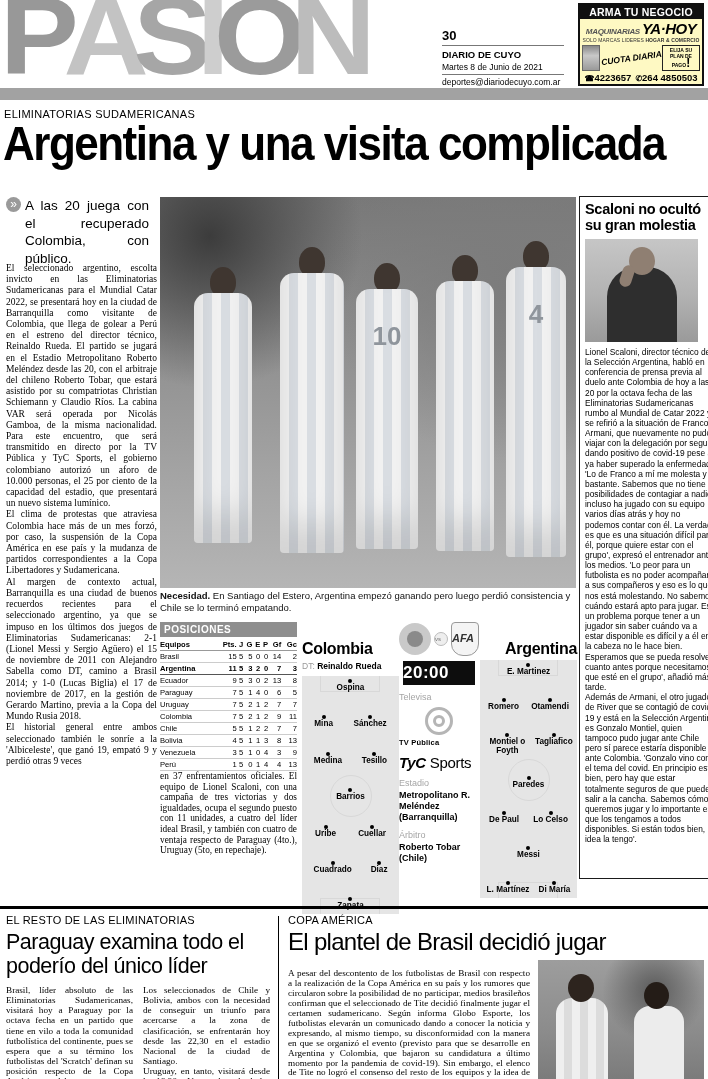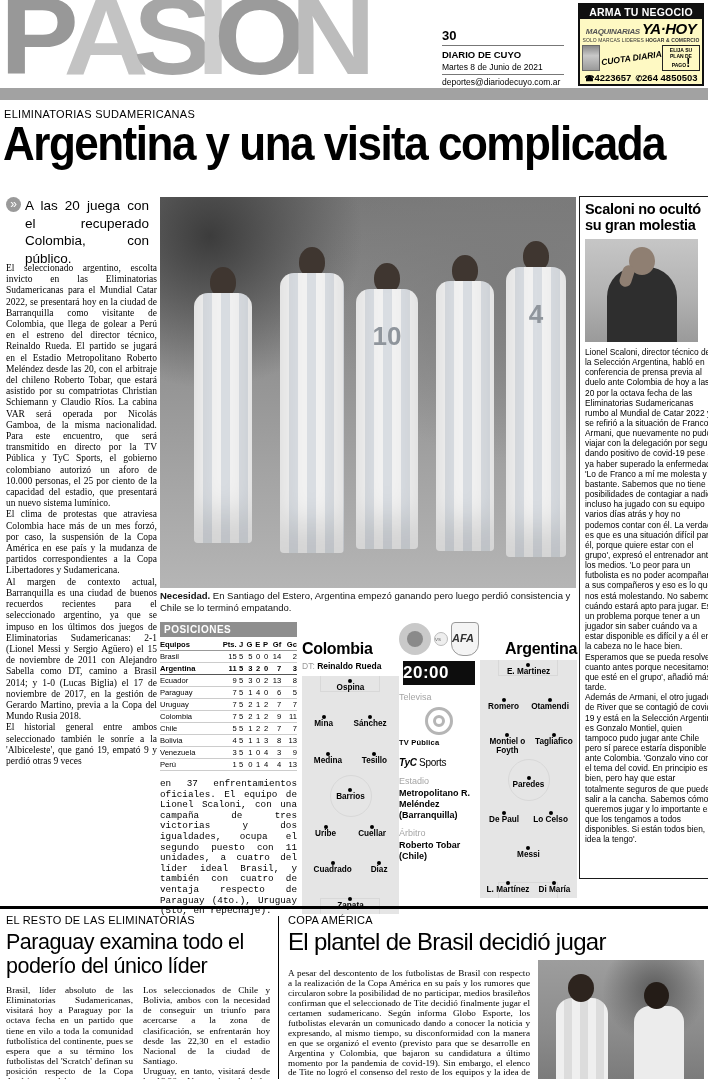--- a/index.html
+++ b/index.html
@@ -61,21 +61,21 @@
   .caption b{font-weight:700;}
   
   .standings{position:absolute;left:160px;top:622px;width:137px;}
   .stand-title{background:#8e8e8e;color:#fff;font-weight:700;font-size:10px;padding:2px 4px;letter-spacing:0.5px;}
   table.stand{width:100%;border-collapse:collapse;font-size:7.6px;margin-top:2px;}
   table.stand th{font-weight:700;text-align:right;padding:1px 0;border-bottom:1px solid #999;}
   table.stand th:first-child{text-align:left;}
   table.stand td{text-align:right;padding:1px 0;border-bottom:0.5px solid #ccc;}
   table.stand td:first-child{text-align:left;}
   table.stand tr.hl td{font-weight:700;border-top:1px solid #555;border-bottom:1px solid #555;}
-  .stand-note{margin-top:8px;font-family:Liberation Mono, monospace;font-size:9.3px;line-height:10.6px;text-align:justify;}
+  .stand-note{font-family:Liberation Serif, serif;font-size:9.3px;line-height:10.6px;text-align:justify;}
   
   .form-label{position:absolute;left:302px;top:620px;width:274px;color:#999;font-size:10px;
               border-bottom:1px dotted #aaa;padding-bottom:3px;}
   .team{position:absolute;width:97px;}
   .team-col{left:302px;top:640px;}
   .team-arg{left:480px;top:640px;text-align:right;}
   .team-name{font-weight:700;font-size:16px;letter-spacing:-0.3px;}
   .team-dt{font-size:8.5px;margin-top:3px;}
   .team-dt .dtl{color:#999;}
   .team-dt b{font-weight:700;}
@@ -101,21 +101,21 @@
   .badge-afa{width:26px;height:32px;border:1px solid #999;border-radius:4px 4px 12px 12px;background:#f4f4f4;
              font-style:italic;font-weight:700;font-size:11px;line-height:30px;color:#333;}
   .timebox{background:#0d0d0d;color:#fff;font-weight:700;font-size:17px;letter-spacing:0.5px;
            padding:2px 0;margin:5px 4px 0 4px;}
   .glabel{color:#a5a5a5;font-size:9px;margin-top:7px;}
   .tvp-logo{width:22px;height:22px;border-radius:50%;border:3px solid #b5b5b5;margin:5px auto 0 auto;position:relative;}
   .tvp-logo::after{content:'';position:absolute;left:5px;top:5px;width:12px;height:12px;border-radius:50%;
                    border:3px solid #b5b5b5;box-sizing:border-box;}
   .tvp-text{font-weight:700;font-size:7.5px;margin-top:3px;letter-spacing:0.2px;}
   .tyc{font-weight:700;font-size:13px;font-style:italic;margin-top:7px;letter-spacing:-0.3px;}
-  .tyc span{font-style:normal;font-weight:400;font-size:10px;}
+  .tyc span{font-style:normal;font-weight:400;font-size:15px;}
   .binfo{font-weight:700;font-size:9px;line-height:11px;margin-top:2px;}
   
   .sidebar{position:absolute;left:579px;top:196px;width:143px;height:683px;border:1px solid #1a1a1a;
            box-sizing:border-box;padding:5px 5px;}
   .sb-title{font-weight:700;font-size:14.5px;line-height:1.1;letter-spacing:-0.3px;}
   .sb-photo{width:113px;height:103px;margin-top:5px;position:relative;overflow:hidden;
             background:linear-gradient(180deg,#c6c6c6 0%,#b2b2b2 55%,#9a9a9a 100%);}
   .sb-fig{position:absolute;left:22px;top:28px;width:70px;height:80px;border-radius:30px 30px 0 0;background:#2e2e2e;}
   .sb-head{position:absolute;left:44px;top:8px;width:26px;height:28px;border-radius:50%;background:#8f7f72;}
   .sb-hand{position:absolute;left:36px;top:26px;width:12px;height:22px;border-radius:6px;background:#8f7f72;transform:rotate(18deg);}

